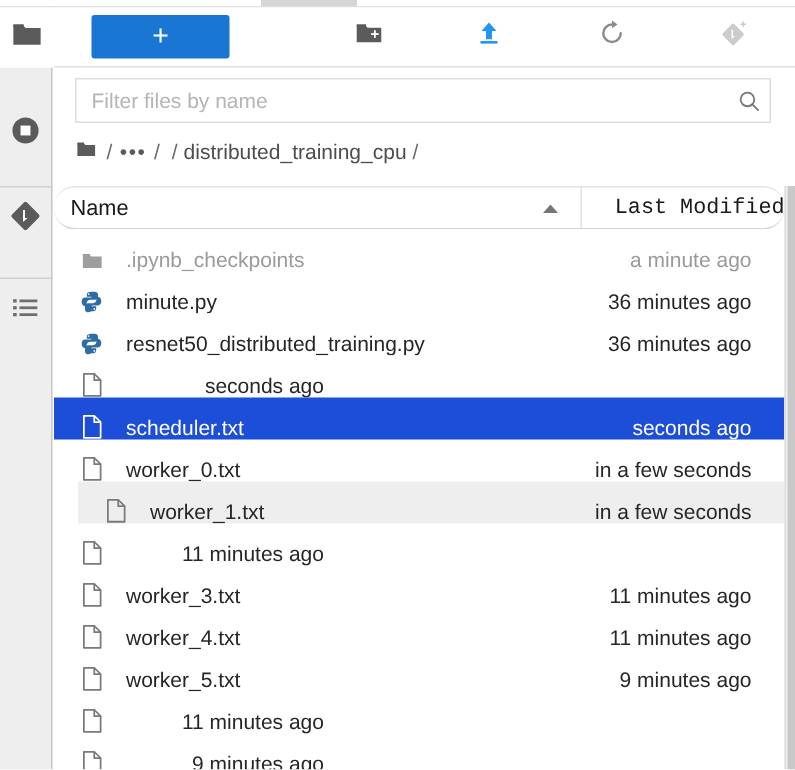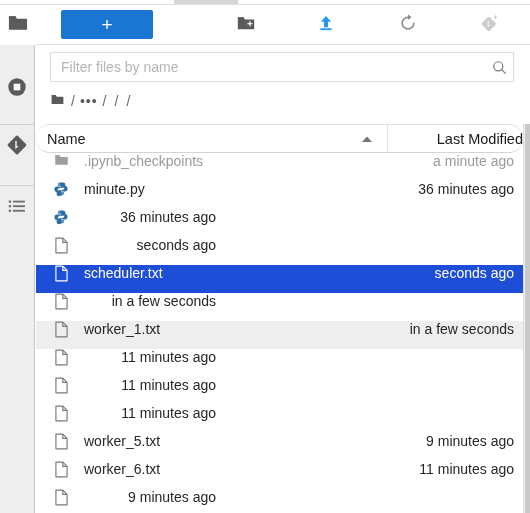--- a/index.html
+++ b/index.html
@@ -193,40 +193,41 @@
     flex: 0 0 auto;
     width: 135px;
     text-align: right;
     padding-right: 0;
     height: 100%;
     display: flex;
     align-items: center;
     justify-content: flex-end;
     box-sizing: border-box;
     cursor: pointer;
+    font-family: Liberation Mono, monospace;
   }
 
   
   .list-body {
     position: absolute;
     left: 36px; top: 153px;
     width: 487px; height: 360px;
     background: #ffffff;
     overflow: hidden;
   }
   .row {
     height: 28px;
     display: flex;
-    align-items: flex-start;
+    align-items: flex-end;
     font-size: 14px;
     color: #262626;
     cursor: pointer;
     box-sizing: border-box;
   }
-  .row.hovered { background: #eeeeee; }
+  .row.hovered { background: #eeeeee; margin-left: 16px; }
   .row.selected { background: #1d4ed8; color: #ffffff; }
   .row.dim { color: #9a9a9a; }
   .row-icon {
     flex: 0 0 auto;
     width: 30px;
     display: flex;
     align-items: center;
     justify-content: center;
     padding-left: 10px;
     box-sizing: content-box;
@@ -235,21 +236,21 @@
     flex: 1 1 auto;
     padding-left: 8px;
     overflow: hidden;
     white-space: nowrap;
     text-overflow: ellipsis;
   }
   .row-mod {
     flex: 0 0 auto;
     width: 140px;
     text-align: right;
-    padding-right: 9px;
+    padding-right: 22px;
     white-space: nowrap;
   }
   .row.dim .row-mod { color: #9a9a9a; }
 
   
   .scrollbar {
     position: absolute;
     right: 0; top: 124px;
     width: 7px; height: 389px;
     background: #f0f0f0;
@@ -380,20 +381,21 @@
         <svg width="15" height="13" viewBox="0 0 24 22">
           <path d="M2 4.2 h7.2 l1.7 2.1 H22 v12.2 H2 Z" fill="#5b5b5b"></path>
           <path d="M2 3.4 h7.6 v2.4 H2 Z" fill="#5b5b5b"></path>
         </svg>
       </span>
     </span>
     <span class="crumb-sep">/</span>
     <span class="crumb crumb-ellipsis">•••</span>
     <span class="crumb-sep">/</span>
     <span class="crumb-sep">/</span>
+    <span class="crumb">distributed_training_cpu</span>
     <span class="crumb-sep">/</span>
   </div>
 
   <div class="list-header">
     <div class="hdr-name">
       <span>Name</span>
       <span class="hdr-sort">
         <svg width="12" height="8" viewBox="0 0 12 8">
           <path d="M6 1.4 L11 7 L1 7 Z" fill="#757575"></path>
         </svg>
@@ -425,20 +427,21 @@
         <span class="row-name">minute.py</span>
         <span class="row-mod">36 minutes ago</span>
       </div>
       <div class="row">
         <span class="row-icon">
           <svg width="16" height="16" viewBox="0 0 24 24">
             <path d="M11.7 2.2c-2.6 0-4.4.9-4.4 2.9v2.2h4.6v.8H5.6c-2 0-3.4 1.4-3.4 4.1 0 2.6 1.2 4.2 3.2 4.2h1.7v-2.6c0-2.1 1.7-3.6 3.8-3.6h4.4c1.8 0 3.2-1.3 3.2-3V5.1c0-1.8-1.5-2.9-3.4-2.9zm-2.5 1.5c.5 0 .9.4.9.9s-.4.9-.9.9-.9-.4-.9-.9.4-.9.9-.9z" fill="#2e6da4"></path>
             <path d="M12.3 21.8c2.6 0 4.4-.9 4.4-2.9v-2.2h-4.6v-.8h6.3c2 0 3.4-1.4 3.4-4.1 0-2.6-1.2-4.2-3.2-4.2h-1.7v2.6c0 2.1-1.7 3.6-3.8 3.6H8.7c-1.8 0-3.2 1.3-3.2 3v3.1c0 1.8 1.5 2.9 3.4 2.9zm2.5-1.5c-.5 0-.9-.4-.9-.9s.4-.9.9-.9.9.4.9.9-.4.9-.9.9z" fill="#2e6da4"></path>
           </svg>
         </span>
+        <span class="row-name">resnet50_distributed_training.py</span>
         <span class="row-mod">36 minutes ago</span>
       </div>
       <div class="row">
         <span class="row-icon">
           <svg width="15" height="17" viewBox="0 0 18 20">
             <path d="M2.3 1.2 h8.3 l5.1 5.1 v12.5 h-13.4 Z" fill="none" stroke="#7a7a7a" stroke-width="1.4" stroke-linejoin="round"></path>
             <path d="M10.6 1.2 v5.1 h5.1" fill="none" stroke="#7a7a7a" stroke-width="1.4" stroke-linejoin="round"></path>
           </svg>
         </span>
         <span class="row-mod">seconds ago</span>
@@ -453,20 +456,21 @@
         <span class="row-name">scheduler.txt</span>
         <span class="row-mod">seconds ago</span>
       </div>
       <div class="row">
         <span class="row-icon">
           <svg width="15" height="17" viewBox="0 0 18 20">
             <path d="M2.3 1.2 h8.3 l5.1 5.1 v12.5 h-13.4 Z" fill="none" stroke="#7a7a7a" stroke-width="1.4" stroke-linejoin="round"></path>
             <path d="M10.6 1.2 v5.1 h5.1" fill="none" stroke="#7a7a7a" stroke-width="1.4" stroke-linejoin="round"></path>
           </svg>
         </span>
+        <span class="row-name">worker_0.txt</span>
         <span class="row-mod">in a few seconds</span>
       </div>
       <div class="row hovered">
         <span class="row-icon">
           <svg width="15" height="17" viewBox="0 0 18 20">
             <path d="M2.3 1.2 h8.3 l5.1 5.1 v12.5 h-13.4 Z" fill="none" stroke="#7a7a7a" stroke-width="1.4" stroke-linejoin="round"></path>
             <path d="M10.6 1.2 v5.1 h5.1" fill="none" stroke="#7a7a7a" stroke-width="1.4" stroke-linejoin="round"></path>
           </svg>
         </span>
         <span class="row-name">worker_1.txt</span>
@@ -481,49 +485,50 @@
         </span>
         <span class="row-mod">11 minutes ago</span>
       </div>
       <div class="row">
         <span class="row-icon">
           <svg width="15" height="17" viewBox="0 0 18 20">
             <path d="M2.3 1.2 h8.3 l5.1 5.1 v12.5 h-13.4 Z" fill="none" stroke="#7a7a7a" stroke-width="1.4" stroke-linejoin="round"></path>
             <path d="M10.6 1.2 v5.1 h5.1" fill="none" stroke="#7a7a7a" stroke-width="1.4" stroke-linejoin="round"></path>
           </svg>
         </span>
+        <span class="row-name">worker_3.txt</span>
         <span class="row-mod">11 minutes ago</span>
       </div>
       <div class="row">
         <span class="row-icon">
           <svg width="15" height="17" viewBox="0 0 18 20">
             <path d="M2.3 1.2 h8.3 l5.1 5.1 v12.5 h-13.4 Z" fill="none" stroke="#7a7a7a" stroke-width="1.4" stroke-linejoin="round"></path>
             <path d="M10.6 1.2 v5.1 h5.1" fill="none" stroke="#7a7a7a" stroke-width="1.4" stroke-linejoin="round"></path>
           </svg>
         </span>
+        <span class="row-name">worker_4.txt</span>
         <span class="row-mod">11 minutes ago</span>
       </div>
       <div class="row">
         <span class="row-icon">
           <svg width="15" height="17" viewBox="0 0 18 20">
             <path d="M2.3 1.2 h8.3 l5.1 5.1 v12.5 h-13.4 Z" fill="none" stroke="#7a7a7a" stroke-width="1.4" stroke-linejoin="round"></path>
             <path d="M10.6 1.2 v5.1 h5.1" fill="none" stroke="#7a7a7a" stroke-width="1.4" stroke-linejoin="round"></path>
           </svg>
         </span>
         <span class="row-name">worker_5.txt</span>
         <span class="row-mod">9 minutes ago</span>
       </div>
       <div class="row">
         <span class="row-icon">
           <svg width="15" height="17" viewBox="0 0 18 20">
             <path d="M2.3 1.2 h8.3 l5.1 5.1 v12.5 h-13.4 Z" fill="none" stroke="#7a7a7a" stroke-width="1.4" stroke-linejoin="round"></path>
             <path d="M10.6 1.2 v5.1 h5.1" fill="none" stroke="#7a7a7a" stroke-width="1.4" stroke-linejoin="round"></path>
           </svg>
         </span>
-        <span class="row-name">worker_6.txt</span>
         <span class="row-mod">11 minutes ago</span>
       </div>
       <div class="row">
         <span class="row-icon">
           <svg width="15" height="17" viewBox="0 0 18 20">
             <path d="M2.3 1.2 h8.3 l5.1 5.1 v12.5 h-13.4 Z" fill="none" stroke="#7a7a7a" stroke-width="1.4" stroke-linejoin="round"></path>
             <path d="M10.6 1.2 v5.1 h5.1" fill="none" stroke="#7a7a7a" stroke-width="1.4" stroke-linejoin="round"></path>
           </svg>
         </span>
         <span class="row-mod">9 minutes ago</span>

